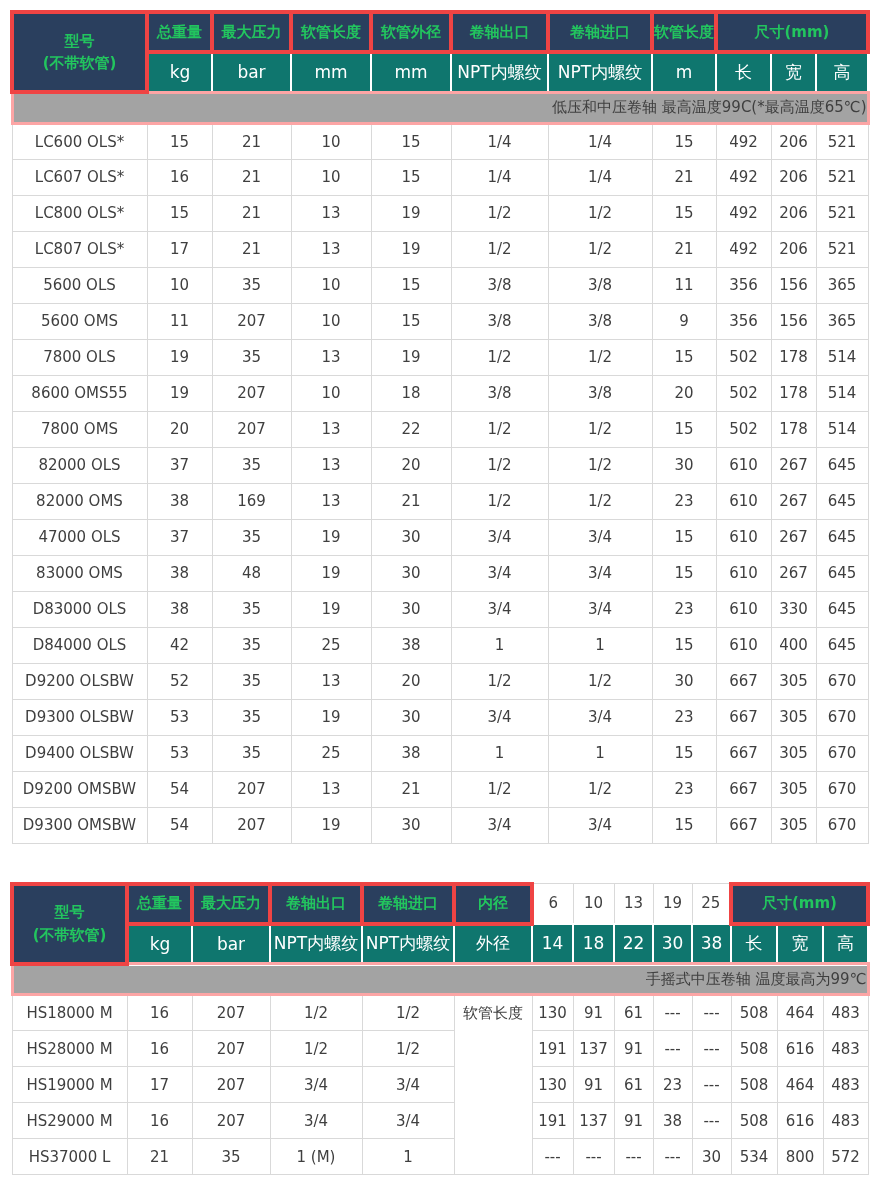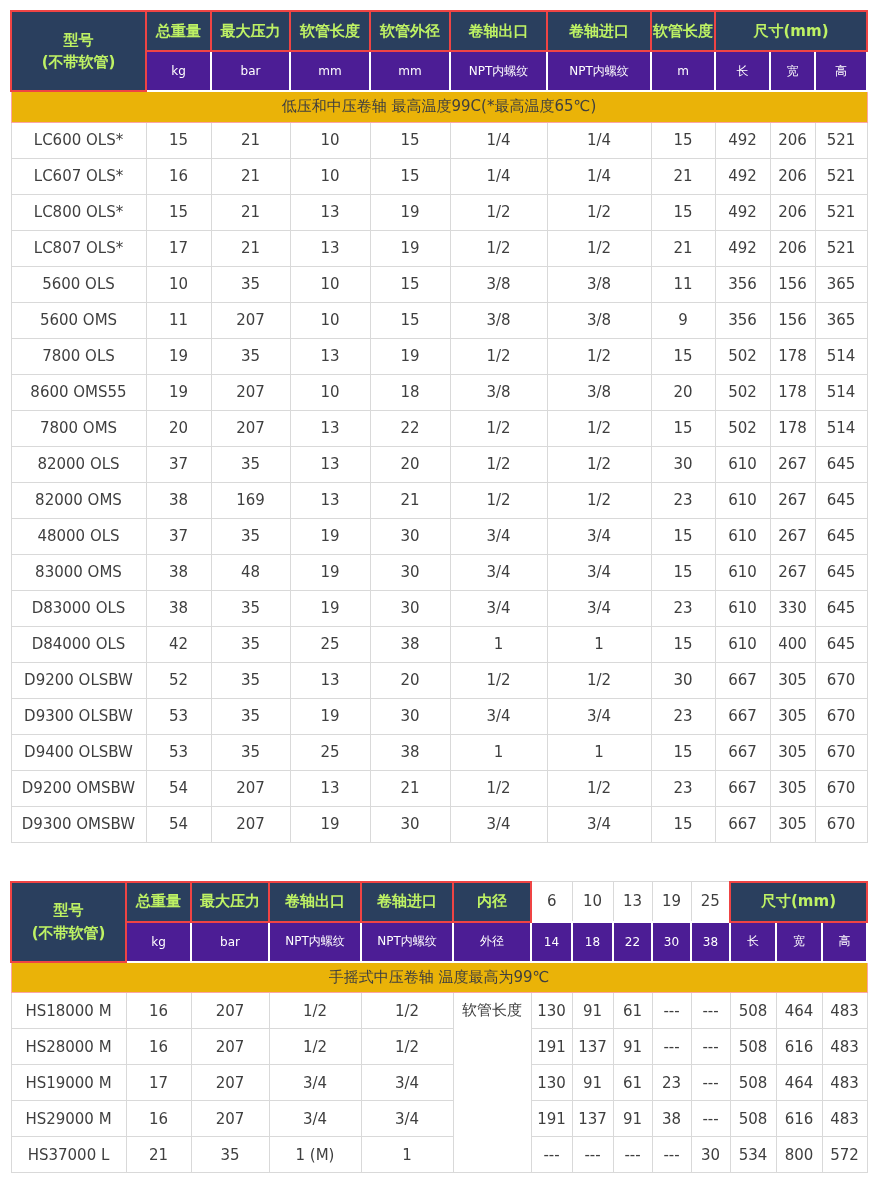--- a/index.html
+++ b/index.html
@@ -11,49 +11,50 @@
   }
   table {
     border-collapse: collapse;
     width: 856px;
     table-layout: fixed;
   }
   #table2 { margin-top: 38px; }
   th, td { text-align: center; overflow: hidden; }
   .th-dark {
     background: #2a3f5e;
-    color: #bef264;
-    border: 2px solid #ef4444;
+    color: #22c55e;
+    border: 4px solid #ef4444;
     font-size: 15px;
     font-weight: bold;
     height: 40px;
   }
   .th-blue {
-    background: #4c1d95;
+    background: #0f766e;
     color: #ffffff;
     border: 2px solid #ffffff;
-    font-size: 12px;
+    font-size: 17px;
     font-weight: normal;
     height: 40px;
   }
   .th-white {
     background: #ffffff;
     color: #3f3f3f;
     border: 1px solid #d9d9d9;
     font-size: 15px;
     font-weight: normal;
     height: 40px;
   }
   .model-th { font-size: 15px; line-height: 1.5; }
   .subheader-row td {
     height: 31px;
-    border: 1px solid #fca5a5;
+    border: 3px solid #fca5a5;
     font-size: 15px;
     color: #3f3f3f;
-    background: #eab308;
+    background: #a3a3a3;
+    text-align: right;
   }
   tbody.data-body td {
     height: 36px;
     border: 1px solid #d9d9d9;
     font-size: 15px;
     color: #3f3f3f;
     background: #ffffff;
   }
   tbody.data-body td.merged-top {
     vertical-align: top;
@@ -248,21 +249,21 @@
         <td>13</td>
         <td>21</td>
         <td>1/2</td>
         <td>1/2</td>
         <td>23</td>
         <td>610</td>
         <td>267</td>
         <td>645</td>
       </tr>
       <tr>
-        <td>48000 OLS</td>
+        <td>47000 OLS</td>
         <td>37</td>
         <td>35</td>
         <td>19</td>
         <td>30</td>
         <td>3/4</td>
         <td>3/4</td>
         <td>15</td>
         <td>610</td>
         <td>267</td>
         <td>645</td>

